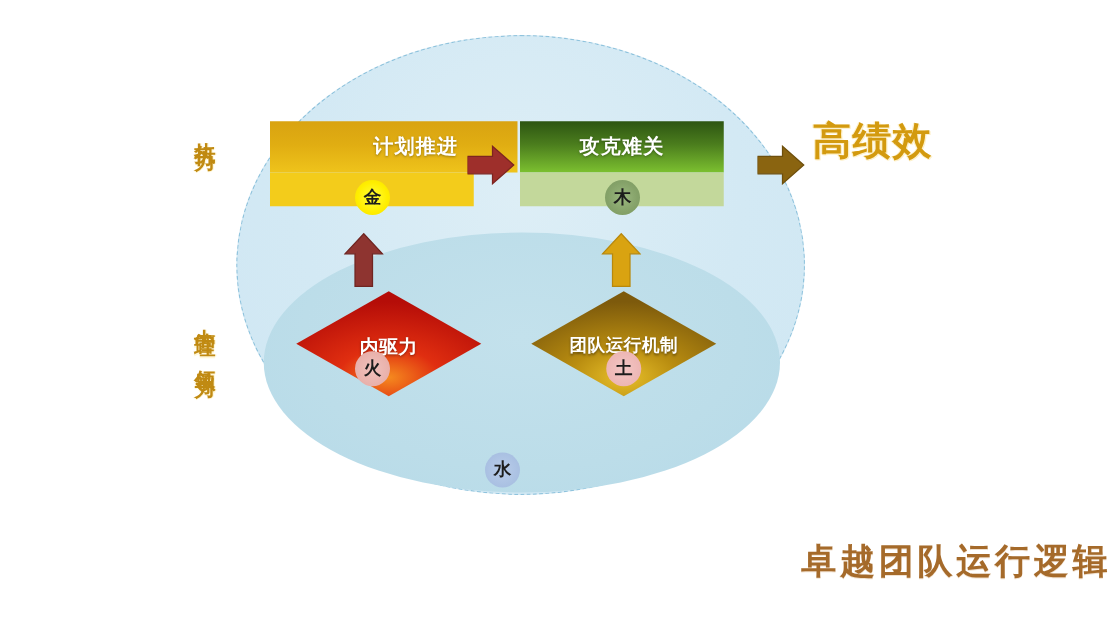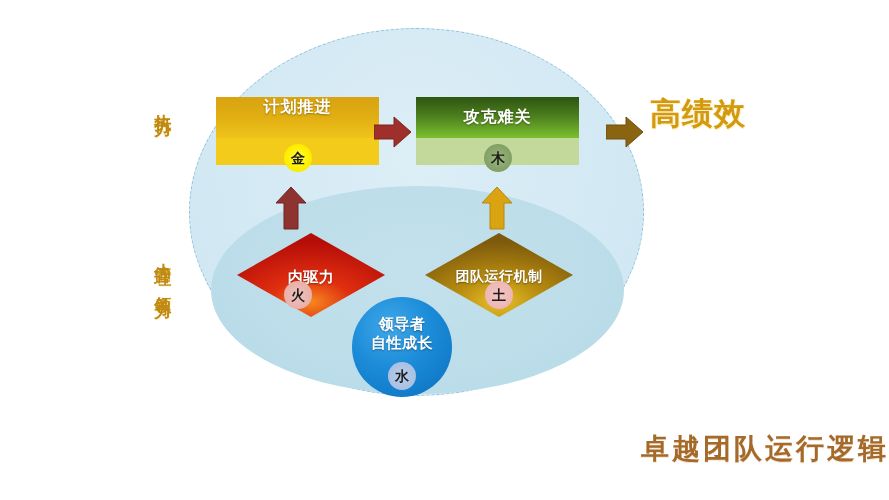--- a/index.html
+++ b/index.html
@@ -41,21 +41,21 @@
 
   
   .procbox{
     position:absolute;width:163px;height:68px;
     box-sizing:border-box;
   }
   #box-plan{left:216px;top:97px;}
   #box-plan .top{
     height:41px;width:100%;
     background:linear-gradient(180deg,#d9a311 0%,#e0ad12 45%,#efc31b 100%);
-    display:flex;justify-content:center;
+    display:flex;align-items:center;justify-content:center;padding-left:35px;
   }
   #box-plan .bot{
     height:27px;width:100%;
     background:#f3cc1b;
   }
   #box-attack{left:416px;top:97px;}
   #box-attack .top{
     height:41px;width:100%;
     background:linear-gradient(180deg,#2d5512 0%,#4b7d1d 45%,#7cc030 100%);
     display:flex;align-items:center;justify-content:center;
@@ -119,20 +119,21 @@
     line-height:1.25;letter-spacing:.5px;
     text-shadow:0 1px 2px rgba(0,0,0,.35);
   }
 
   
   #result-text{
     position:absolute;left:650px;top:95px;width:110px;
     color:#d39a0f;font-size:31px;font-weight:bold;
     line-height:1.18;letter-spacing:1px;
     text-shadow:0 1px 0 #fdf0c9, 1px 1px 0 #fdf0c9, -1px 0 0 #fdf0c9;
+    font-family:Liberation Serif, serif;
   }
 
   
   #bottom-title{
     position:absolute;left:0;top:430px;width:889px;text-align:right;
     color:#a56a2a;font-size:28px;font-weight:bold;letter-spacing:3px;
     text-shadow:0 1px 0 #f2e3d2;
   }
 </style>
 </head>
@@ -209,25 +210,19 @@
           <stop offset="40%" stop-color="#b98d10"></stop>
           <stop offset="100%" stop-color="#7d5a0c"></stop>
         </radialGradient>
       </defs>
       <polygon points="75,1 149,43 75,85 1,43" fill="url(#gradGold)"></polygon>
     </svg>
     <div class="dlabel">团队运行机制</div>
   </div>
   <div class="coin" id="coin-tu">土</div>
 
-  <div id="leader-circle">
-    <div class="llabel">
-      <div>领导者</div>
-      <div>自性成长</div>
-    </div>
-  </div>
   <div class="coin" id="coin-shui">水</div>
 
   <div id="result-text">高绩效</div>
 
   <div id="bottom-title">卓越团队运行逻辑</div>
 
 </div>
 
 </body></html>

